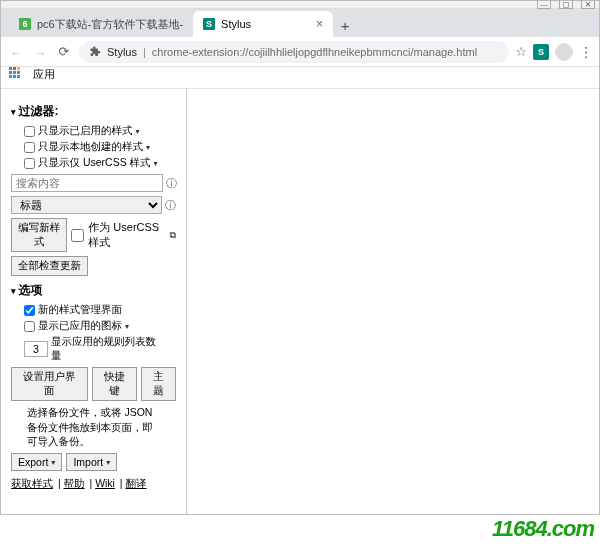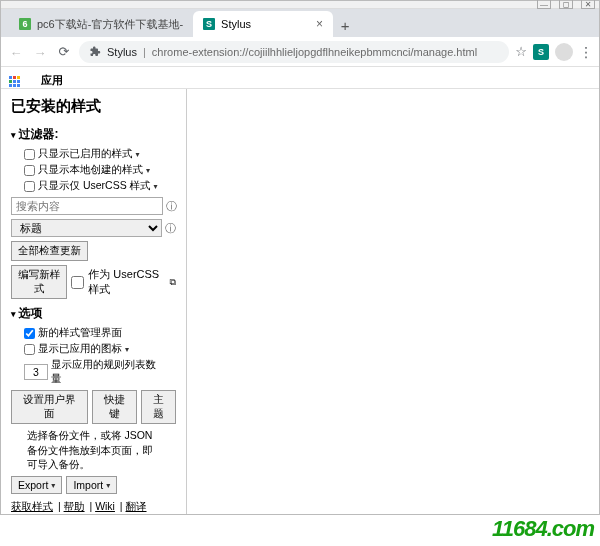--- a/index.html
+++ b/index.html
@@ -27,21 +27,21 @@
 .nav-btn.disabled { color: #bbb; }
 .url-box { flex: 1; height: 22px; background: #f1f3f4; border-radius: 11px; display: flex; align-items: center; padding: 0 10px; font-size: 11px; gap: 6px; }
 .ext-icon { width: 12px; height: 12px; }
 .url-prefix { color: #202124; }
 .url-rest { color: #6b6b6b; }
 .star-icon { color: #5f6368; font-size: 13px; cursor: pointer; }
 .ext-badge { width: 16px; height: 16px; background: #00897b; color: #fff; display: flex; align-items: center; justify-content: center; font-size: 9px; border-radius: 2px; font-weight: bold; }
 .profile-icon { width: 18px; height: 18px; border-radius: 50%; background: #ddd; }
 .menu-icon { font-size: 14px; color: #5f6368; cursor: pointer; }
 
-.bookmark-bar { height: 22px; border-bottom: 1px solid #e0e0e0; display: flex; align-items: flex-end; padding: 0 8px; gap: 20px; font-size: 11px; font-weight: bold; }
+.bookmark-bar { height: 22px; border-bottom: 1px solid #e0e0e0; display: flex; align-items: flex-start; padding: 0 8px; gap: 12px; font-size: 11px; }
 .apps-icon { width: 12px; height: 12px; display: grid; grid-template-columns: repeat(3, 3px); grid-template-rows: repeat(3, 3px); gap: 1px; }
 .apps-icon span { background: #4285f4; }
 .apps-icon span:nth-child(2) { background: #ea4335; }
 .apps-icon span:nth-child(3) { background: #fbbc05; }
 .apps-icon span:nth-child(4) { background: #34a853; }
 
 .content { display: flex; height: calc(100% - 88px); }
 .sidebar { width: 186px; border-right: 1px solid #ccc; padding: 8px 10px; font-size: 11px; overflow-y: auto; }
 .sidebar h1 { font-size: 15px; font-weight: bold; margin-bottom: 10px; }
 .section-header { font-size: 12px; font-weight: bold; margin: 6px 0 4px; display: flex; align-items: center; }
@@ -117,21 +117,20 @@
         <span></span>
         <span></span>
         <span></span>
         <span></span>
       </div>
     <span>应用</span>
   </div>
 
   <div class="content">
     <div class="sidebar">
-      <h1>已安装的样式</h1>
 
       <div class="section-header">过滤器:</div>
       <div class="checkrow">
         <input type="checkbox" style="">
         <span>只显示已启用的样式</span>
         <span class="dropdown-arrow">▾</span>
       </div>
       <div class="checkrow">
         <input type="checkbox" style="">
         <span>只显示本地创建的样式</span>
@@ -144,27 +143,27 @@
       </div>
       <div class="search-row">
         <input type="text" placeholder="搜索内容" style="">
         <span class="info-icon">ⓘ</span>
       </div>
       <div class="search-row">
         <select><option>标题</option></select>
         <span class="info-icon">ⓘ</span>
       </div>
       <div class="btn-row">
-        <button class="btn">全部检查更新</button>
-      </div>
-      <div class="btn-row">
         <button class="btn">编写新样式</button>
         <input type="checkbox" style="">
         <span>作为 UserCSS 样式</span>
         <span class="ext-link-icon">⧉</span>
+      </div>
+      <div class="btn-row">
+        <button class="btn">全部检查更新</button>
       </div>
 
       <div class="section-header">选项</div>
       <div class="checkrow">
         <input type="checkbox" checked="" style="">
         <span>新的样式管理界面</span>
       </div>
       <div class="checkrow">
         <input type="checkbox" style="">
         <span>显示已应用的图标</span>

